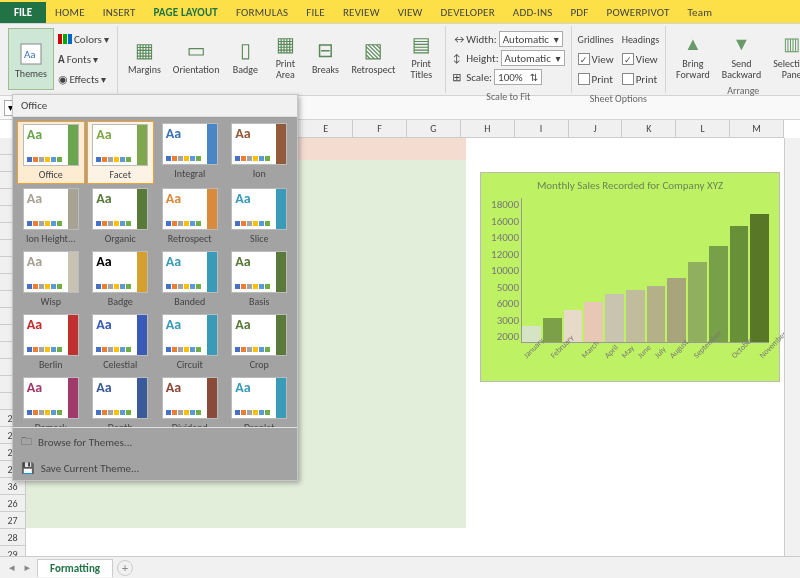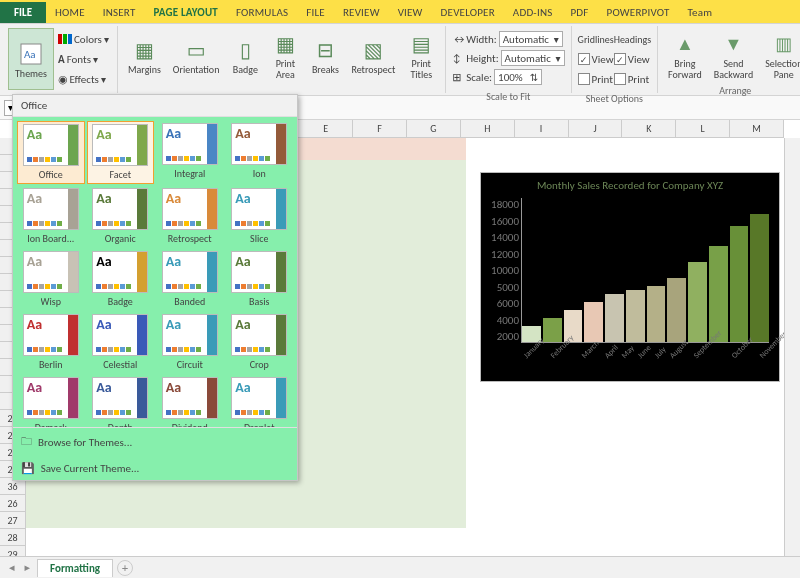--- a/index.html
+++ b/index.html
@@ -11,21 +11,21 @@
 .ribbon{height:72px;background:#f1f1f1;border-bottom:1px solid #d4d4d4;display:flex;padding:2px 4px}
 .group{display:flex;flex-direction:column;justify-content:space-between;border-right:1px solid #d4d4d4;padding:2px 4px}
 .group-label{text-align:center;color:#666;font-size:10px;margin-top:2px}
 .big-btn{display:flex;flex-direction:column;align-items:center;justify-content:center;padding:2px 6px;min-width:40px}
 .big-btn .ic{width:28px;height:28px;display:flex;align-items:center;justify-content:center}
 .big-btn .lbl{font-size:10px;color:#444;text-align:center;line-height:1.1}
 .small-row{display:flex;align-items:center;gap:2px;height:18px;font-size:10px;color:#444}
 .dd{border:1px solid #ababab;background:#fff;padding:0 3px;font-size:10px;display:inline-flex;align-items:center;justify-content:space-between;height:16px}
 .chk{width:12px;height:12px;border:1px solid #888;display:inline-flex;align-items:center;justify-content:center;font-size:9px;background:#fff}
 .themes-btn{background:#cde6d5;border:1px solid #9fbf90}
-.themes-dropdown{position:absolute;left:12px;top:94px;width:286px;background:#86efac;border:1px solid #c6c6c6;box-shadow:2px 2px 5px rgba(0,0,0,0.3);z-index:100}
+.themes-dropdown{position:absolute;left:12px;top:94px;width:286px;background:#a3a3a3;border:1px solid #c6c6c6;box-shadow:2px 2px 5px rgba(0,0,0,0.3);z-index:100}
 .td-header{background:#f1f1f1;padding:4px 8px;font-size:11px;color:#444;border-bottom:1px solid #e0e0e0}
 .td-grid{display:grid;grid-template-columns:repeat(4,1fr);gap:2px;padding:4px;max-height:310px;overflow:hidden}
 .theme-item{display:flex;flex-direction:column;align-items:center;padding:2px}
 .theme-item.selected{border:1px solid #f0a030;background:#fdebd2}
 .theme-item.hover{border:1px solid #f0a030;background:#fdf3e4}
 .theme-swatch{width:56px;height:42px;border:1px solid #bbb;background:#fff;position:relative;display:flex;flex-direction:column;justify-content:space-between;padding:3px;overflow:hidden}
 .theme-swatch .aa{font-size:14px;font-weight:bold;line-height:1}
 .theme-swatch .bar{position:absolute;right:0;top:0;width:10px;height:100%}
 .theme-swatch .pal{display:flex;gap:1px}
 .theme-swatch .pal span{width:5px;height:5px}
@@ -35,21 +35,21 @@
 .fbar{height:24px;background:#f9f9f9;border-bottom:1px solid #d4d4d4;display:flex;align-items:center;padding:0 4px;gap:6px}
 .fx{font-style:italic;color:#888}
 .grid-area{position:absolute;top:120px;left:0;right:0;bottom:22px;display:flex}
 .rowhdrs{width:26px;background:#f0f0f0;border-right:1px solid #ccc}
 .rowhdr{height:17px;border-bottom:1px solid #ccc;text-align:center;font-size:10px;color:#444;line-height:17px}
 .colhdrs{position:absolute;top:120px;left:26px;right:16px;height:18px;background:#f0f0f0;border-bottom:1px solid #ccc;display:flex}
 .colhdr{width:54px;border-right:1px solid #ccc;text-align:center;font-size:10px;color:#444;line-height:18px}
 .sheet-content{position:absolute;left:26px;top:18px;right:0;bottom:0}
 .green-bg{position:absolute;left:0;top:0;width:440px;height:390px;background:#e2edda}
 .peach-bar{position:absolute;left:0;top:0;width:440px;height:22px;background:#f4dcd1;display:flex;align-items:center;padding-left:10px;font-size:12px;color:#8a6d5a;font-weight:bold}
-.chart{position:absolute;left:454px;top:34px;width:300px;height:210px;background:#000000;border:1px solid #bbb}
+.chart{position:absolute;left:454px;top:34px;width:300px;height:210px;background:#bef264;border:1px solid #bbb}
 .chart-title{text-align:center;font-size:11px;color:#6b8556;padding:6px}
 .chart-body{position:relative;height:145px;margin:0 10px 0 40px}
 .chart-y{position:absolute;left:-36px;top:0;bottom:0;width:34px;display:flex;flex-direction:column;justify-content:space-between;text-align:right;font-size:9px;color:#777}
 .chart-bars{position:absolute;left:0;right:0;bottom:0;top:0;display:flex;align-items:flex-end;gap:2px;border-left:1px solid #999;border-bottom:1px solid #999}
 .chart-bars div{flex:1}
 .chart-x{display:flex;margin-left:40px;margin-right:10px;gap:2px}
 .chart-x span{flex:1;font-size:8px;color:#777;transform:rotate(-45deg);transform-origin:left top;white-space:nowrap;margin-top:10px}
 .sheet-tabs{position:absolute;bottom:0;left:0;right:0;height:22px;background:#f1f1f1;border-top:1px solid #ccc;display:flex;align-items:center;padding:0 6px;gap:4px}
 .st-nav{color:#888;padding:0 3px}
 .st-tab{background:#fff;border:1px solid #ccc;border-bottom:none;padding:2px 12px;font-size:11px;color:#217346;font-weight:bold}
@@ -148,21 +148,21 @@
         </div>
       <div class="small-row">
           <span style="width:12px">⊞</span>
           <span>Scale:</span>
           <span class="dd" style="width:48px"><span>100%</span>⇅</span>
         </div>
     </div>
     <div class="group-label">Scale to Fit</div>
   </div>
   <div class="group">
-    <div style="display:flex;padding:2px">
+    <div style="display:flex;gap:8px;padding:2px">
       <div style="display:flex;flex-direction:column;gap:2px">
         <div class="small-row" style="font-size:10px">Gridlines</div>
         <div class="small-row">
             <span class="chk">✓</span>
             <span>View</span>
           </div>
         <div class="small-row">
             <span class="chk"></span>
             <span>Print</span>
           </div>
@@ -256,21 +256,21 @@
       <div class="chart-title">Monthly Sales Recorded for Company XYZ</div>
       <div class="chart-body">
         <div class="chart-y" id="yaxis">
             <div>18000</div>
             <div>16000</div>
             <div>14000</div>
             <div>12000</div>
             <div>10000</div>
             <div>5000</div>
             <div>6000</div>
-            <div>4000</div>
+            <div>3000</div>
             <div>2000</div>
           </div>
         <div class="chart-bars" id="bars">
             <div style="height:11.11111111111111%;background:#d4e4c4"></div>
             <div style="height:16.666666666666664%;background:#7ba048"></div>
             <div style="height:22.22222222222222%;background:#e8dac8"></div>
             <div style="height:27.77777777777778%;background:#e8c8b4"></div>
             <div style="height:33.33333333333333%;background:#c8c4b0"></div>
             <div style="height:36.11111111111111%;background:#c0bc9c"></div>
             <div style="height:38.88888888888889%;background:#b4b088"></div>
@@ -370,21 +370,21 @@
           <div class="bar" style="background:#a8a295"></div>
           <div class="pal">
             <span style="background:#4472c4"></span>
             <span style="background:#ed7d31"></span>
             <span style="background:#a5a5a5"></span>
             <span style="background:#ffc000"></span>
             <span style="background:#5b9bd5"></span>
             <span style="background:#70ad47"></span>
           </div>
         </div>
-        <div class="theme-name">Ion Board...</div>
+        <div class="theme-name">Ion Height...</div>
       </div>
       <div class="theme-item">
         <div class="theme-swatch">
           <div class="aa" style="color:#5a7a3a">Aa</div>
           <div class="bar" style="background:#5a7a3a"></div>
           <div class="pal">
             <span style="background:#4472c4"></span>
             <span style="background:#ed7d31"></span>
             <span style="background:#a5a5a5"></span>
             <span style="background:#ffc000"></span>

